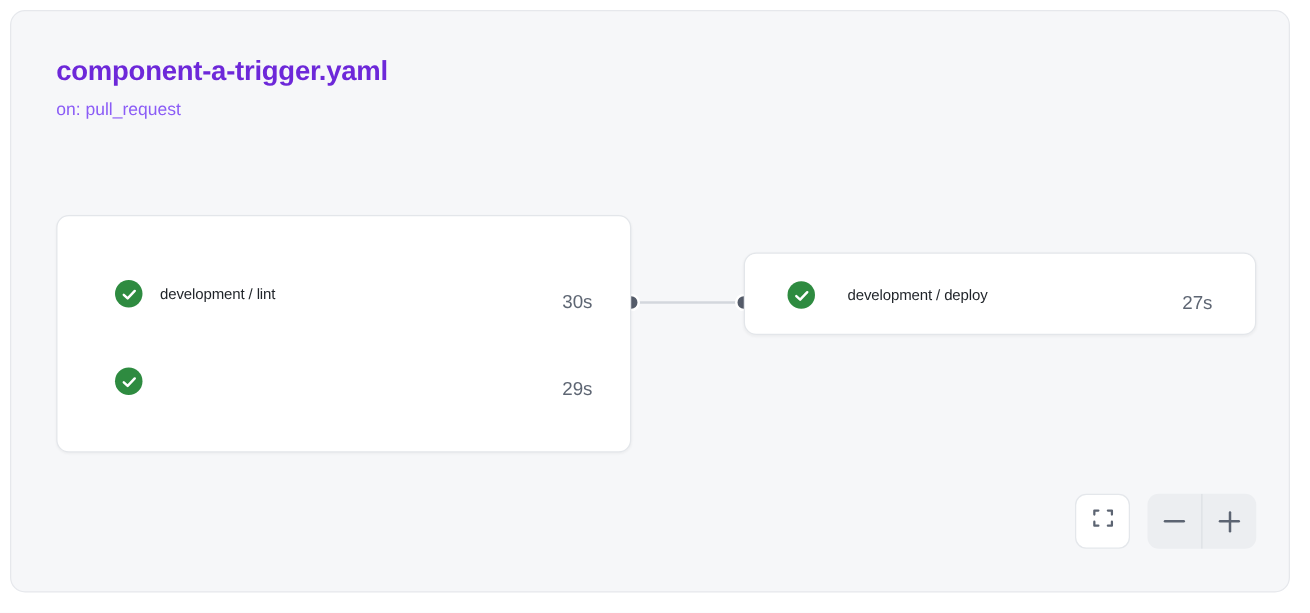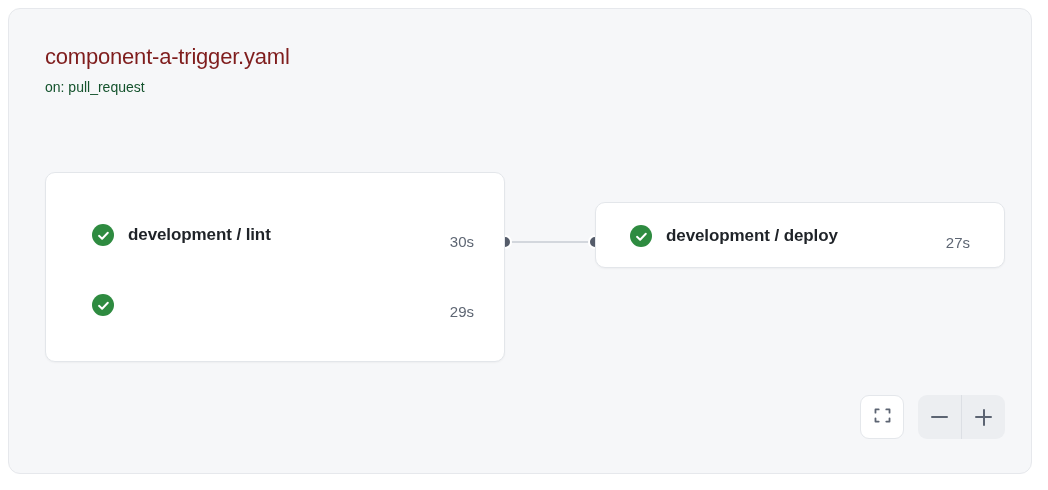--- a/index.html
+++ b/index.html
@@ -30,30 +30,30 @@
   }
 
   
   .panel-header {
     position: absolute;
     left: 36px;
     top: 34px;
   }
   .panel-title {
     font-size: 22px;
-    font-weight: normal;
-    color: #7f1d1d;
+    font-weight: bold;
+    color: #6d28d9;
     letter-spacing: -0.2px;
     line-height: 28px;
     margin: 0;
     white-space: nowrap;
   }
   .panel-subtitle {
     font-size: 14px;
-    color: #14532d;
+    color: #8b5cf6;
     line-height: 20px;
     margin-top: 6px;
     white-space: nowrap;
   }
 
   
   .flow-canvas {
     position: absolute;
     left: 0;
     top: 0;
@@ -89,38 +89,38 @@
     left: 0;
     right: 0;
     height: 28px;
     display: flex;
     align-items: center;
     padding: 0 30px 0 46px;
     box-sizing: border-box;
   }
   .node-group .job-row:nth-of-type(1) { top: 48px; }
   .node-group .job-row:nth-of-type(2) { top: 118px; }
-  .node-single .job-row { top: 19px; padding-left: 34px; padding-right: 34px; }
+  .node-single .job-row { top: 19px; padding-left: 34px; padding-right: 34px; gap: 12px; }
 
   .status-icon {
     width: 22px;
     height: 22px;
     border-radius: 50%;
     flex: 0 0 22px;
     display: flex;
     align-items: center;
     justify-content: center;
     margin-right: 14px;
   }
   .status-icon svg { display: block; }
 
   .job-name {
-    font-size: 17px;
+    font-size: 12px;
     color: #1f2328;
-    font-weight: 700;
+    font-weight: 400;
     letter-spacing: -0.1px;
     white-space: nowrap;
   }
 
   .job-duration {
     margin-left: auto;
     font-size: 15px;
     color: #5e6673;
     white-space: nowrap;
     margin-top: 12px;

